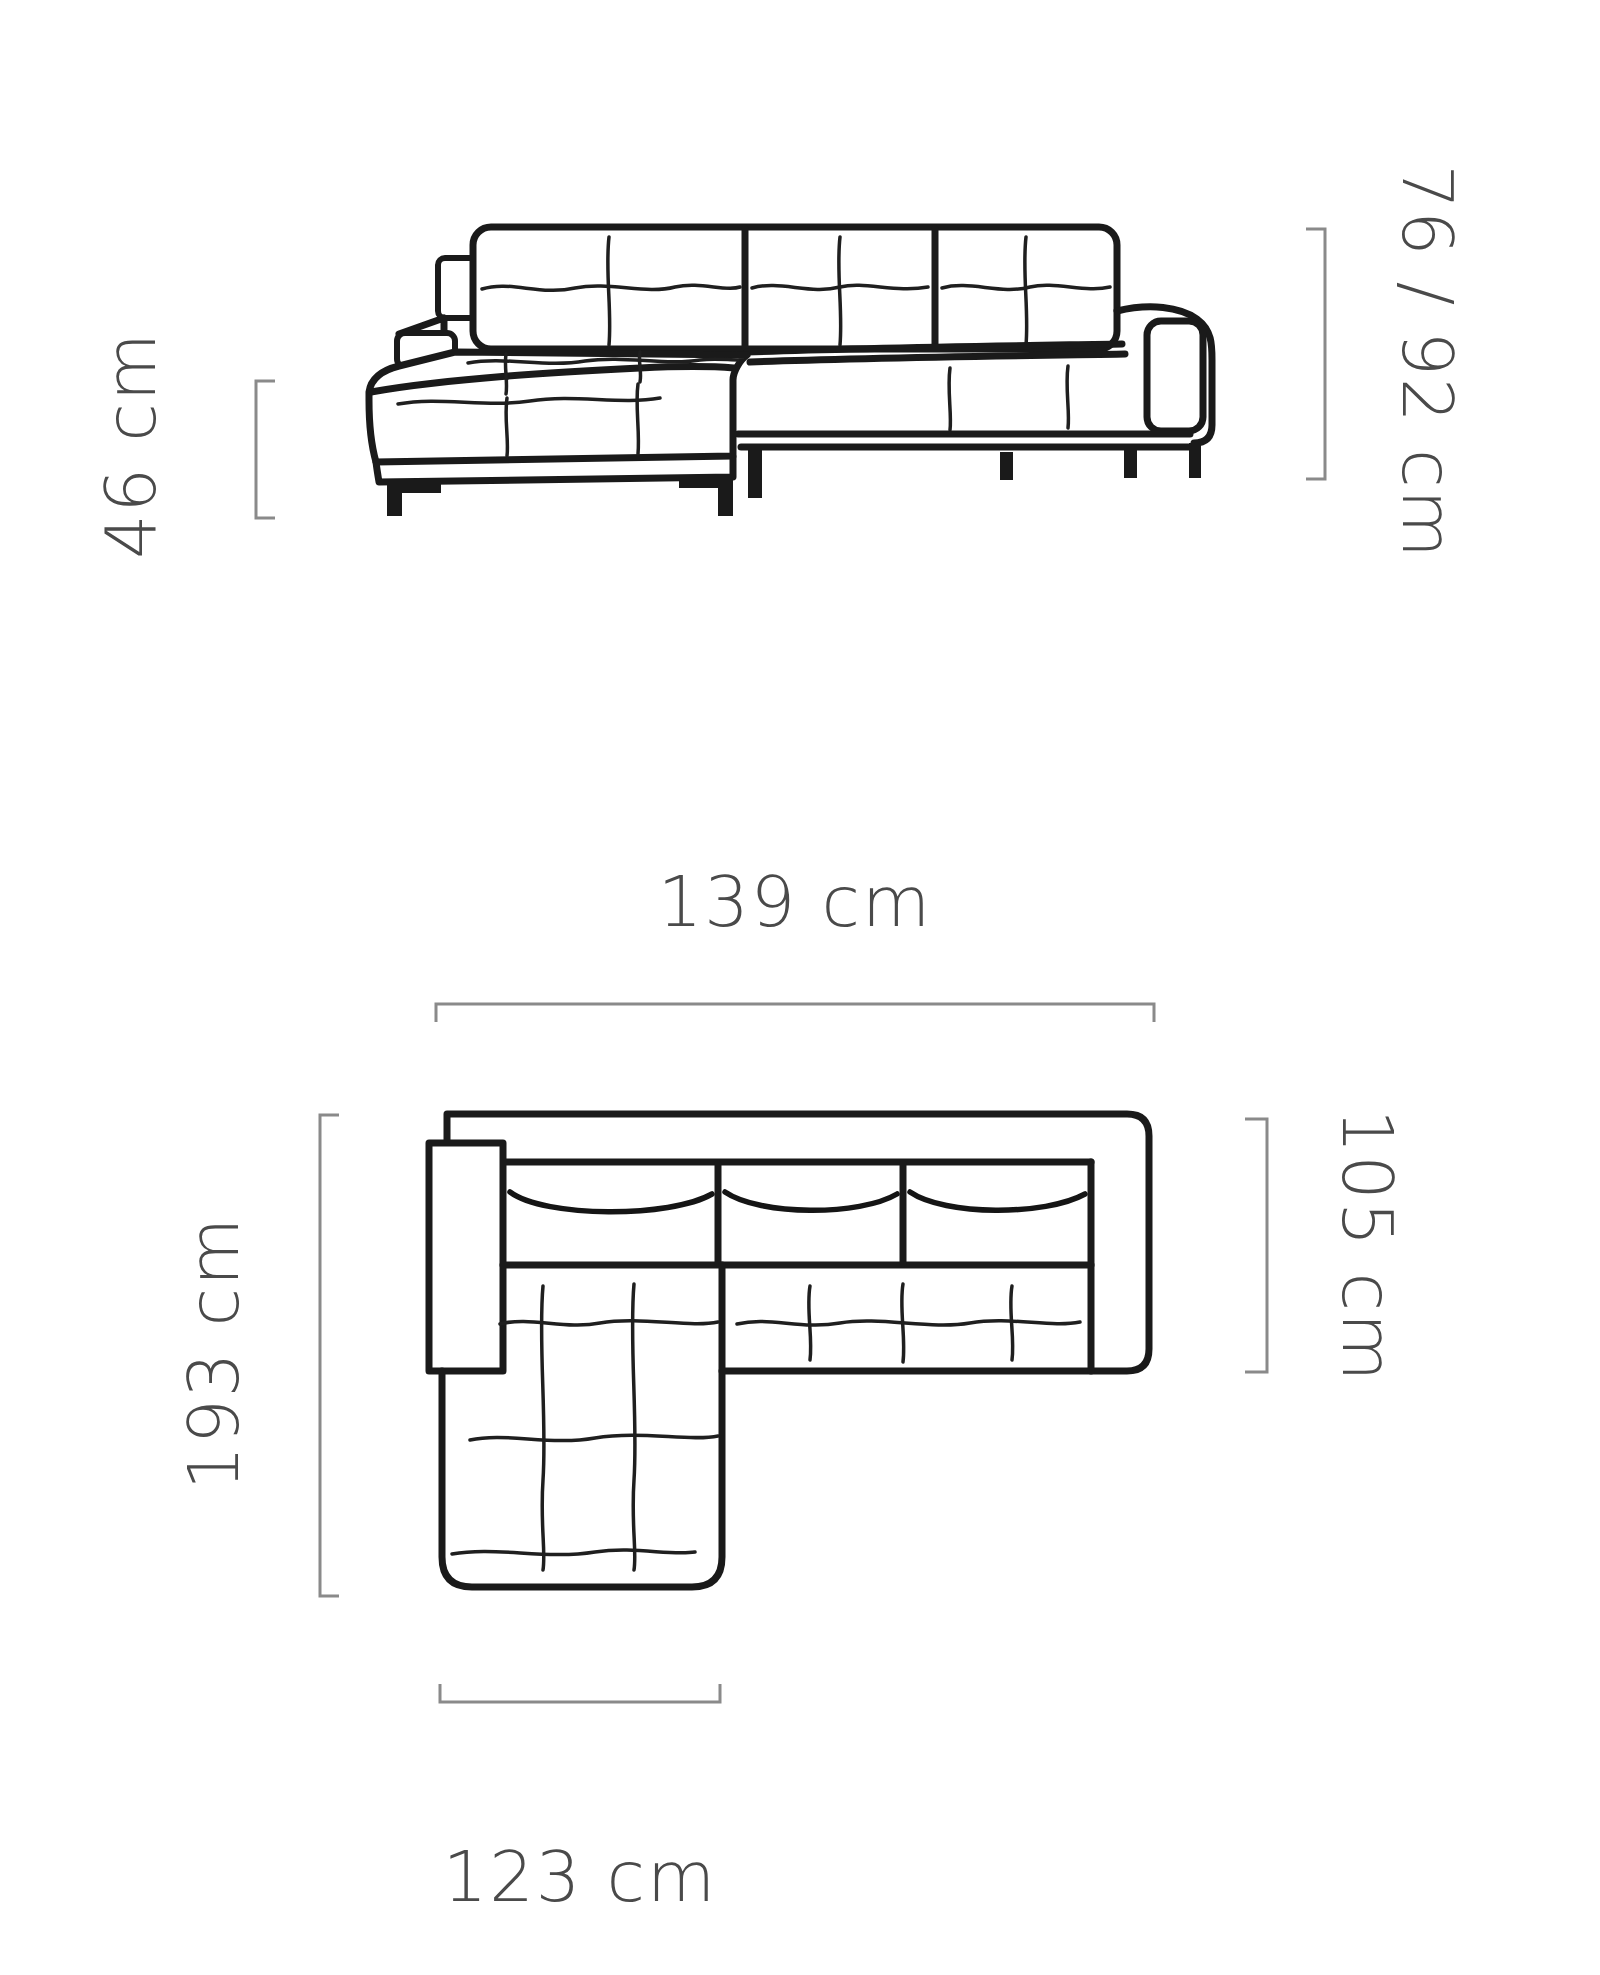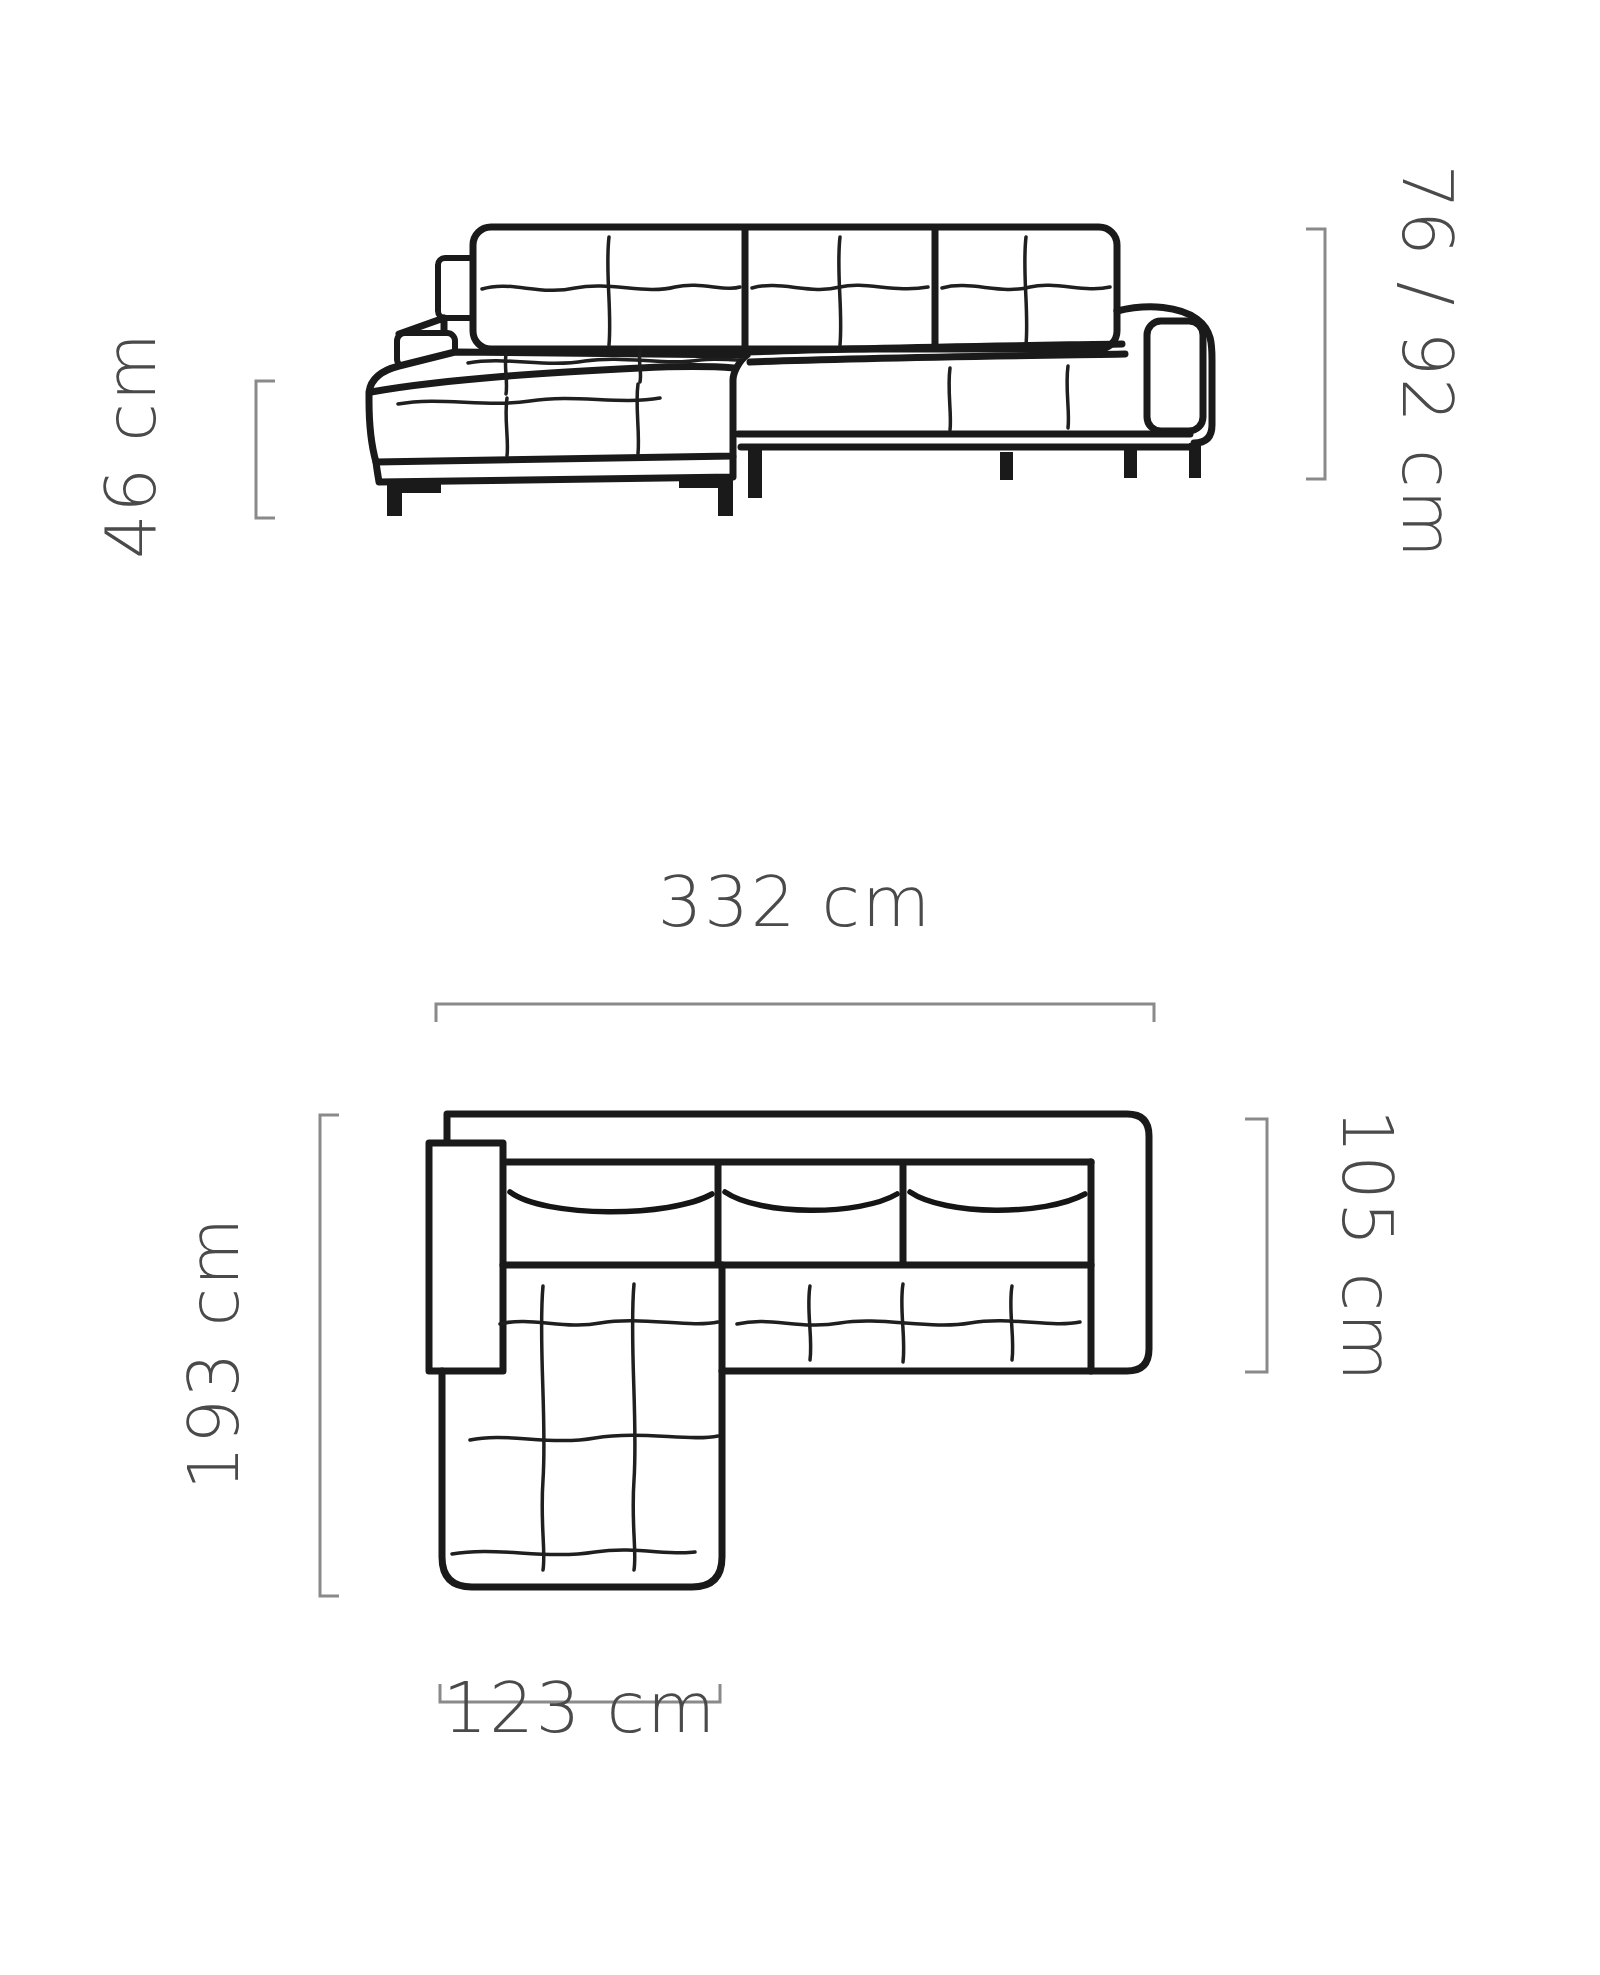--- a/index.html
+++ b/index.html
@@ -124,21 +124,21 @@
     <path class="bracket" d="M436,1022 L436,1004 L1154,1004 L1154,1022"></path>
     <path class="bracket" d="M339,1115 L320,1115 L320,1596 L339,1596"></path>
     <path class="bracket" d="M1245,1119 L1267,1119 L1267,1372 L1245,1372"></path>
     <path class="bracket" d="M440,1684 L440,1702 L720,1702 L720,1684"></path>
   </svg>
 
   <div class="dim-label rot-ccw" style="left:131px; top:445px;">46 cm</div>
 
   <div class="dim-label rot-cw" style="left:1427px; top:362px;">76 / 92 cm</div>
 
-  <div class="dim-label horiz" style="left:795px; top:902px;">332 cm</div>
+  <div class="dim-label horiz" style="left:795px; top:902px;">139 cm</div>
 
   <div class="dim-label rot-ccw" style="left:214px; top:1353px;">193 cm</div>
 
   <div class="dim-label rot-cw" style="left:1367px; top:1246px;">105 cm</div>
 
-  <div class="dim-label horiz" style="left:580px; top:1708px;">123 cm</div>
+  <div class="dim-label horiz" style="left:580px; top:1877px;">123 cm</div>
 
 </div>
 
 </body></html>

